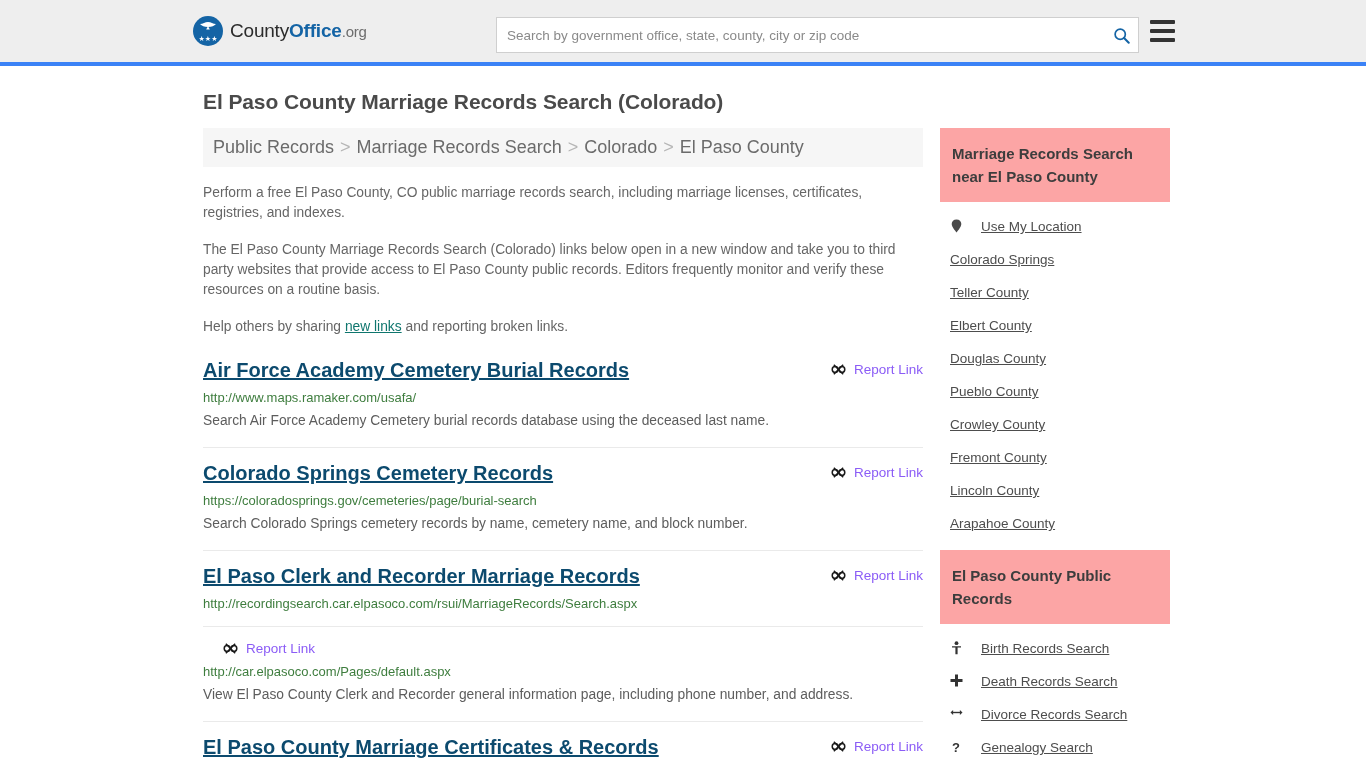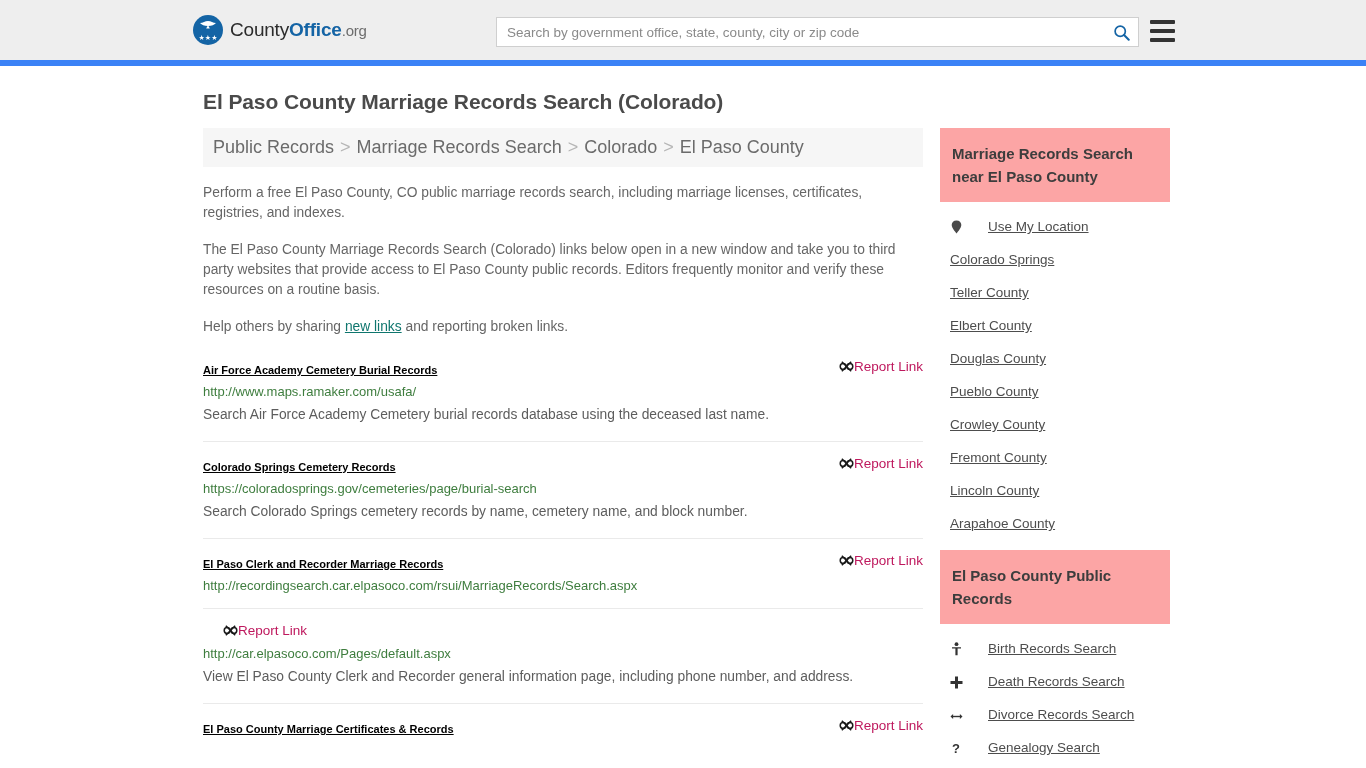--- a/index.html
+++ b/index.html
@@ -10,21 +10,21 @@
     background: #ffffff;
     font-family: "Liberation Sans", sans-serif;
     color: #555555;
   }
 
   
   .site-header {
     position: relative;
     height: 66px;
     background: #eeeeee;
-    border-bottom: 6px solid #3b82f6;
+    border-bottom: 4px solid #3b82f6;
     display: flex;
     align-items: center;
   }
   .logo-wrap {
     display: flex;
     align-items: center;
     margin-left: 193px;
     text-decoration: none;
     gap: 7px;
   }
@@ -54,21 +54,21 @@
     letter-spacing: -0.2px;
     white-space: nowrap;
   }
   .logo-text .county { color: #2b2b2b; }
   .logo-text .office { color: #1464a5; font-weight: bold; }
   .logo-text .org { color: #6d6d6d; font-size: 15px; }
 
   .search-wrap {
     position: absolute;
     left: 496px; top: 17px;
-    width: 643px; height: 30px;
+    width: 643px; height: 36px;
     background: #ffffff;
     border: 1px solid #cfcfcf;
     display: flex;
     align-items: center;
   }
   .search-input {
     border: 0; outline: 0;
     flex: 1 1 auto;
     height: 28px;
     padding: 0 10px;
@@ -156,30 +156,31 @@
     margin-bottom: 14px;
     position: relative;
   }
   .listing-item:last-child { border-bottom: 0; }
   .listing-head {
     display: flex;
     align-items: baseline;
     justify-content: space-between;
   }
   .listing-title {
-    font-size: 11px;
+    font-size: 20px;
     font-weight: bold;
-    color: #000000;
+    color: #0c4a6e;
     text-decoration: underline;
     cursor: pointer;
   }
   .report-link {
     display: flex;
     align-items: center;
-    color: #be185d;
+    gap: 8px;
+    color: #8b5cf6;
     font-size: 13.5px;
     text-decoration: none;
     white-space: nowrap;
     cursor: pointer;
     flex: 0 0 auto;
     margin-left: 20px;
   }
   .listing-url {
     display: block;
     font-size: 13px;
@@ -201,22 +202,22 @@
     background: #fca5a5;
     padding: 14px 12px 14px 12px;
     font-size: 15px;
     font-weight: bold;
     line-height: 23px;
     color: #3d3d3d;
   }
   .card-list { padding: 8px 0 0 0; }
   .card-list .row {
     display: flex;
-    align-items: flex-end;
-    gap: 25px;
+    align-items: flex-start;
+    gap: 18px;
     padding: 9px 0 9px 10px;
     font-size: 13.5px;
   }
   .card-list .row a {
     color: #4d4d4d;
     text-decoration: underline;
   }
   .row-icon {
     width: 13px;
     display: flex;

